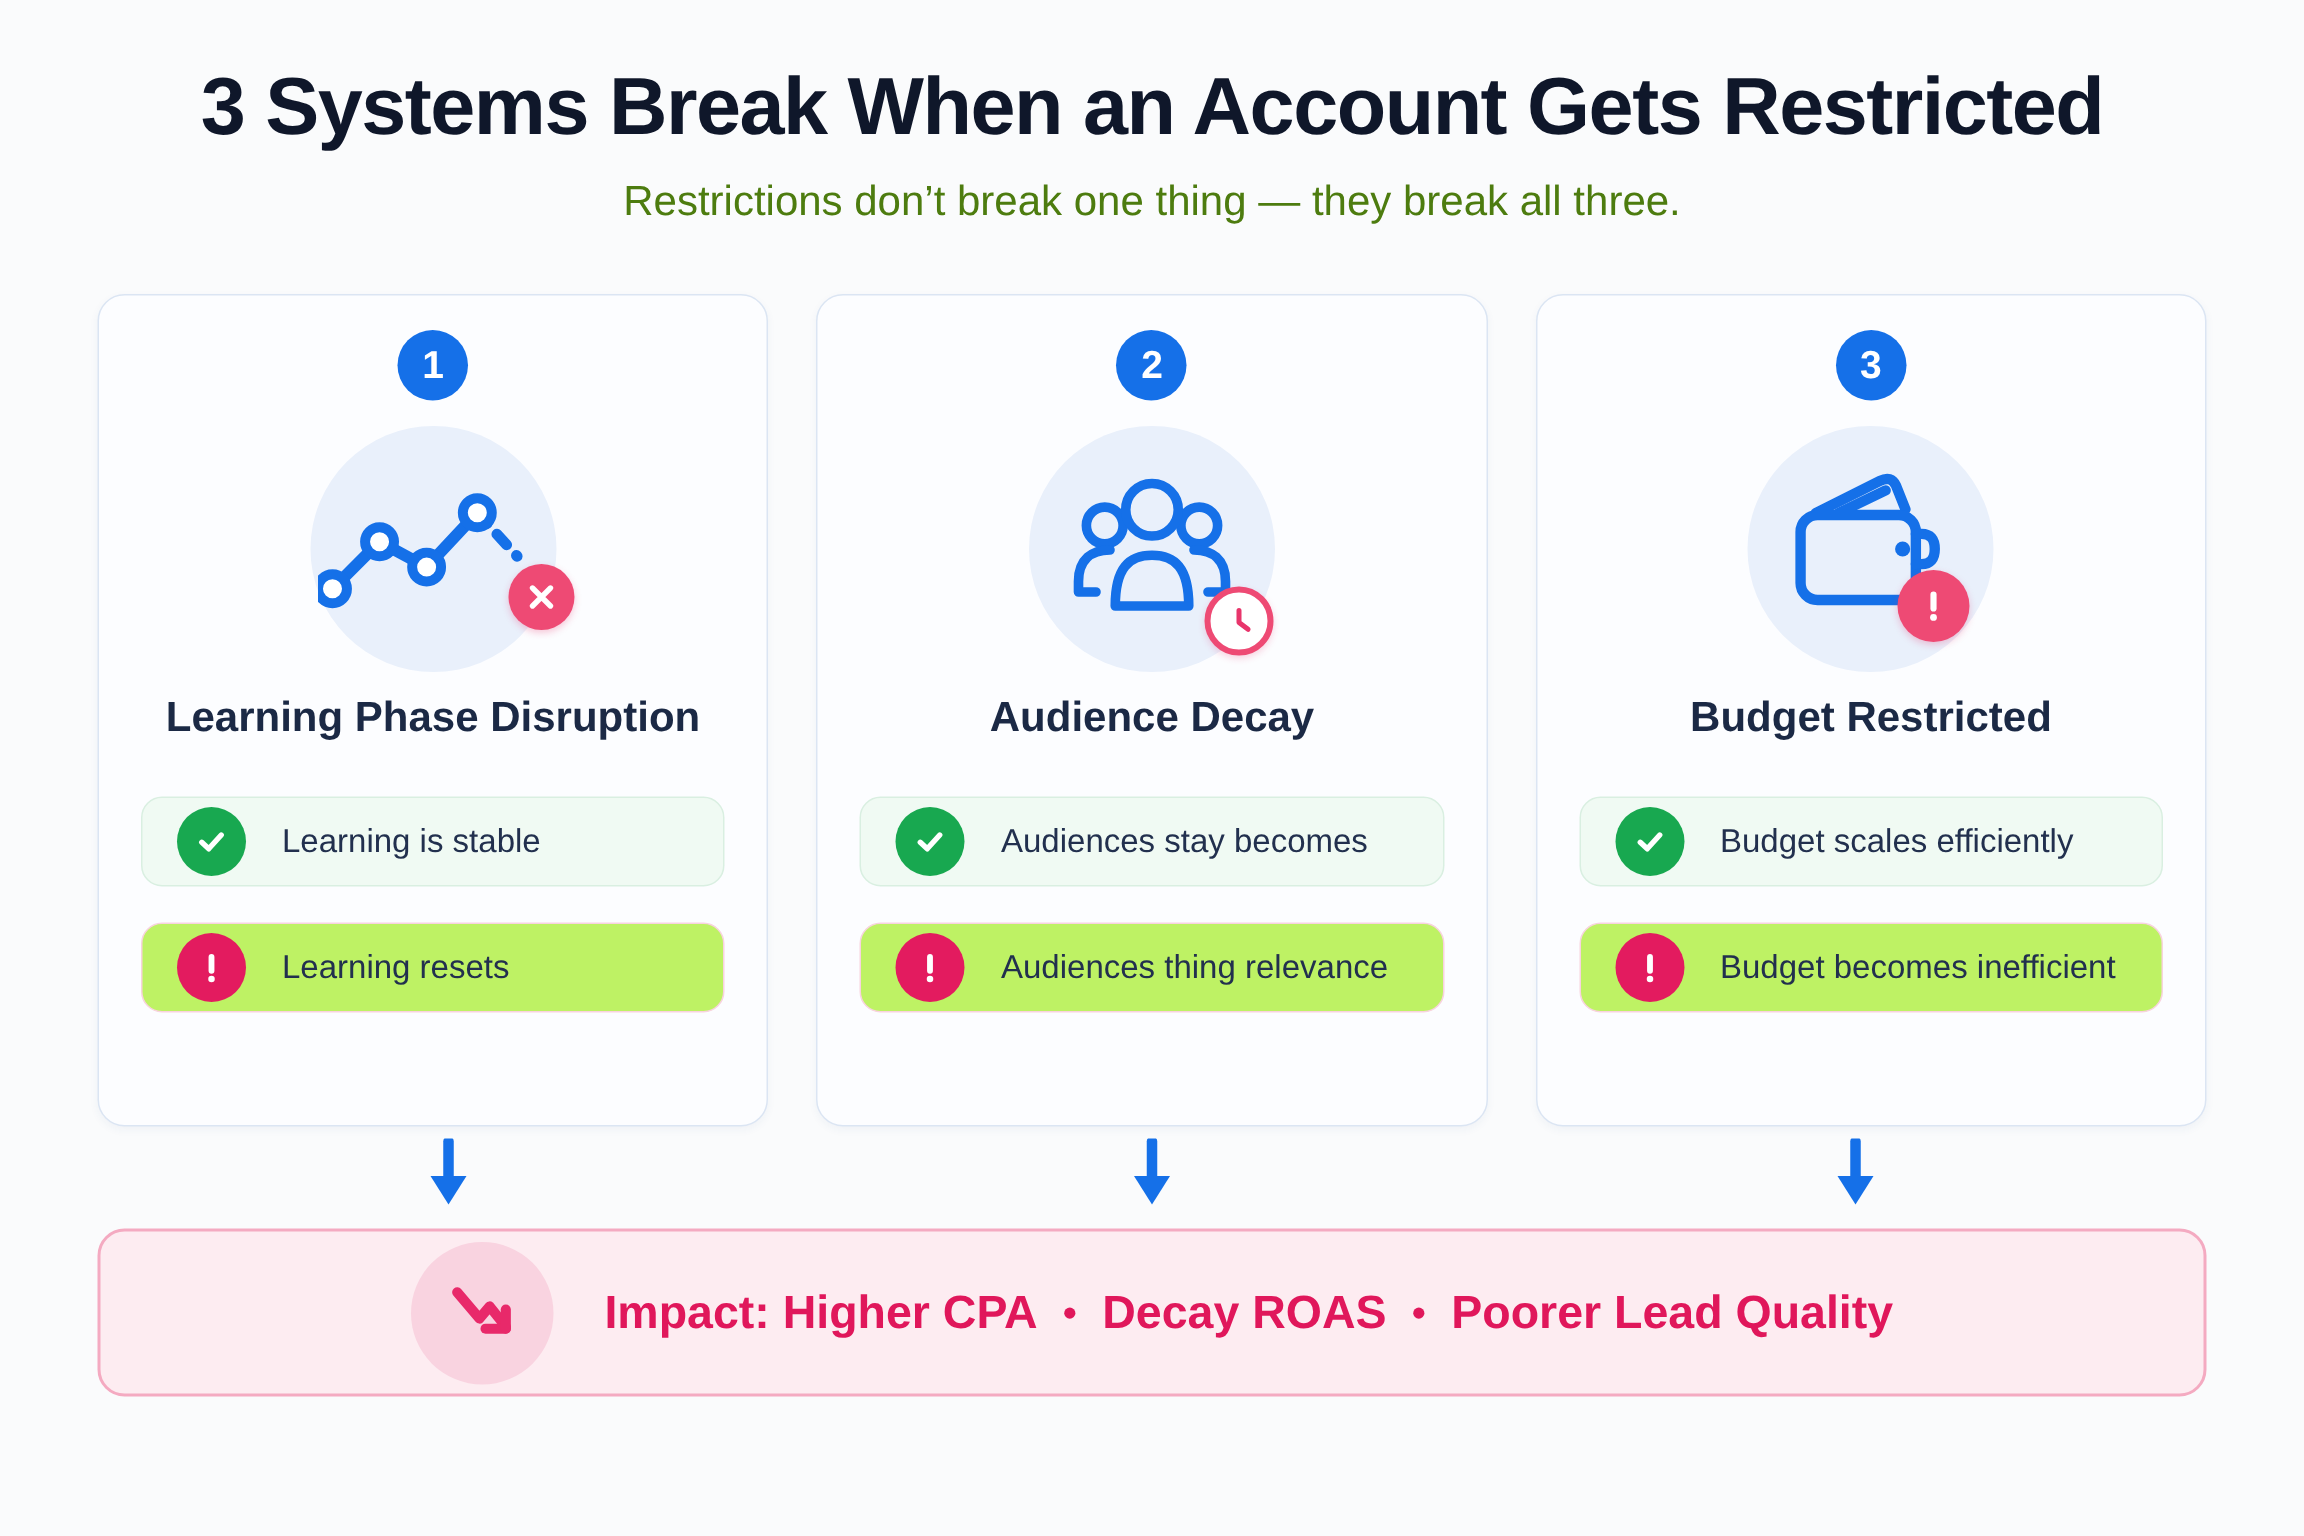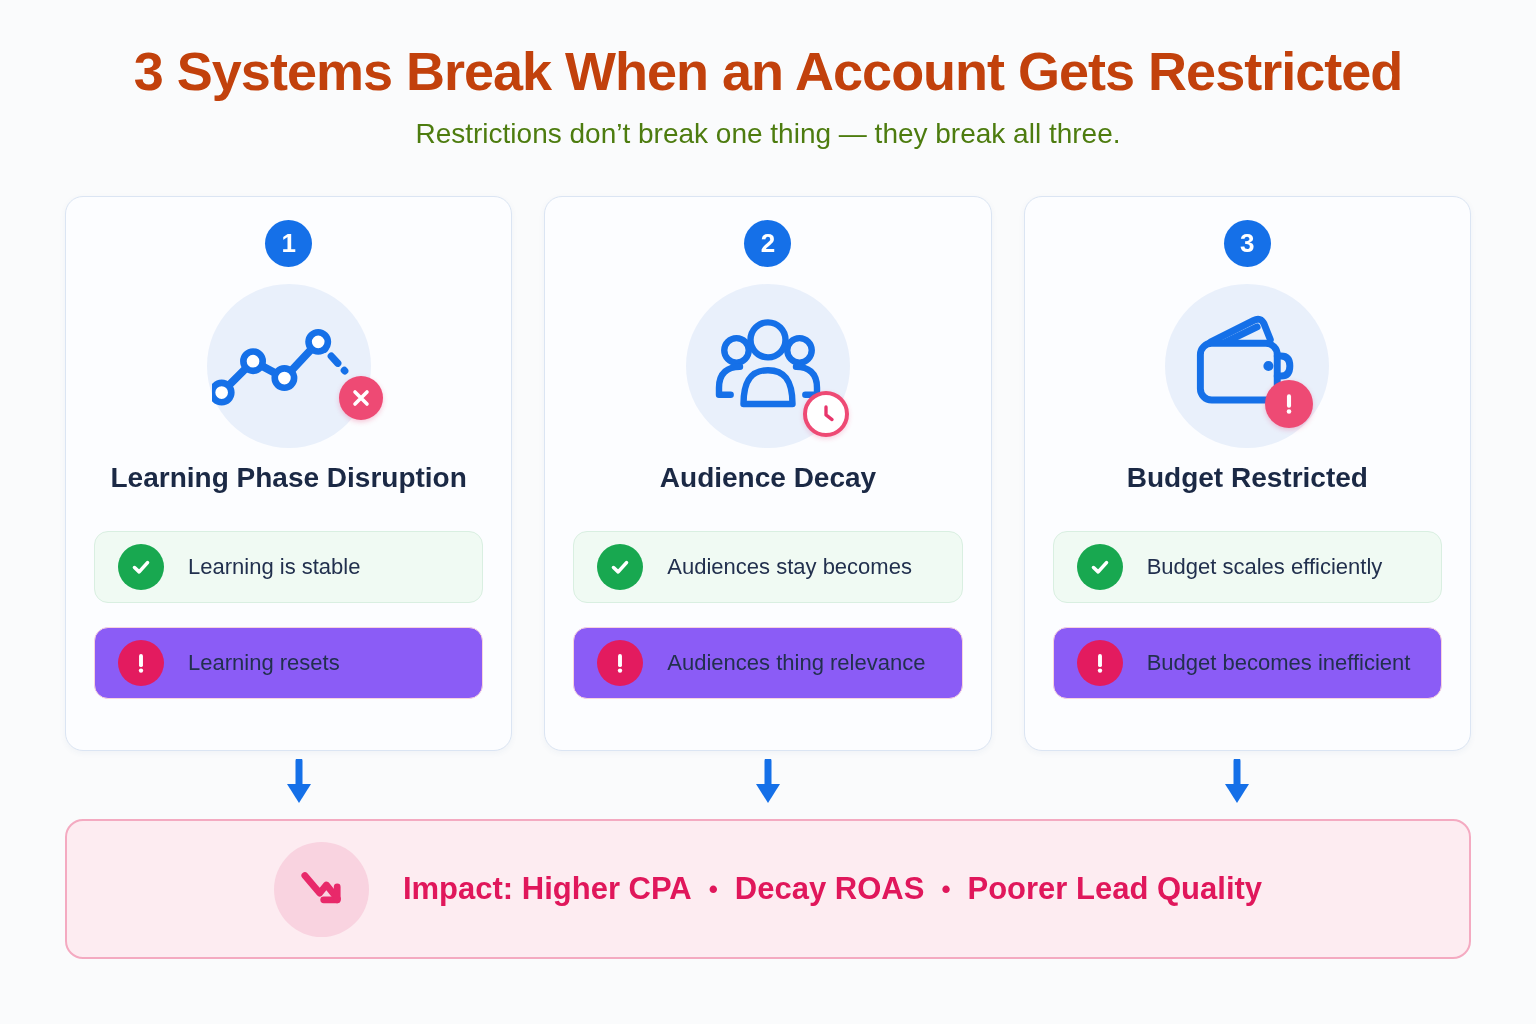--- a/index.html
+++ b/index.html
@@ -8,21 +8,21 @@
     font-family:"Liberation Sans", sans-serif;
     background:#fafbfc;
   }
   .page {
     width:1536px; height:1024px;
     background:#fafbfc;
     position:relative; overflow:hidden;
   }
   .header { text-align:center; padding-top:40px; }
   .title {
-    font-size:54px; font-weight:700; color:#c2410c;
+    font-size:54px; font-weight:700; color:#0f172a;
     letter-spacing:-1px; margin:0;
   }
   .subtitle {
     font-size:28px; font-weight:500; color:#4d7c0f;
     margin:16px 0 0 0;
   }
   .cards { display:flex; gap:32px; padding:0 65px; margin-top:46px; }
   .card {
     flex:1; height:555px;
     background:#fcfdff;
@@ -57,38 +57,38 @@
   .clock-badge {
     position:absolute; width:46px; height:46px; left:117px; top:107px;
     border-radius:50%; background:#fff; border:4px solid #ee4a74;
     display:flex; align-items:center; justify-content:center;
     box-shadow:0 2px 5px rgba(230,40,100,0.2);
   }
   .card-title {
     margin-top:14px; font-size:28px; font-weight:700; color:#1b2945;
   }
   .status {
-    width:100%; height:72px; border-radius:14px;
+    width:100%; height:60px; border-radius:14px;
     display:flex; align-items:center; gap:24px;
     padding:0 23px; flex:none;
   }
   .status.good { background:#f0faf3; border:1.5px solid #d9efe1; margin-top:37px; }
-  .status.bad  { background:#8b5cf6; border:1.5px solid #f8d3de; margin-top:24px; }
+  .status.bad  { background:#bef264; border:1.5px solid #f8d3de; margin-top:24px; }
   .status-ico {
     width:46px; height:46px; border-radius:50%; flex:none;
     display:flex; align-items:center; justify-content:center;
   }
   .status.good .status-ico { background:#18a850; }
   .status.bad  .status-ico { background:#e31b5f; }
   .status-label { font-size:22px; font-weight:500; color:#22304e; }
   .arrows { display:flex; padding:0 65px; margin-top:8px; }
   .arrow-col { flex:1; display:flex; justify-content:center; }
   .impact-bar {
     margin:14px 65px 0;
-    height:140px; border-radius:18px;
+    height:112px; border-radius:18px;
     background:#fdecf1; border:2px solid #f4aac1;
     display:flex; align-items:center; justify-content:center; gap:34px;
   }
   .impact-circle {
     width:95px; height:95px; border-radius:50%;
     background:#f9d3e0; flex:none;
     display:flex; align-items:center; justify-content:center;
   }
   .impact-label {
     display:flex; align-items:center; gap:17px;

